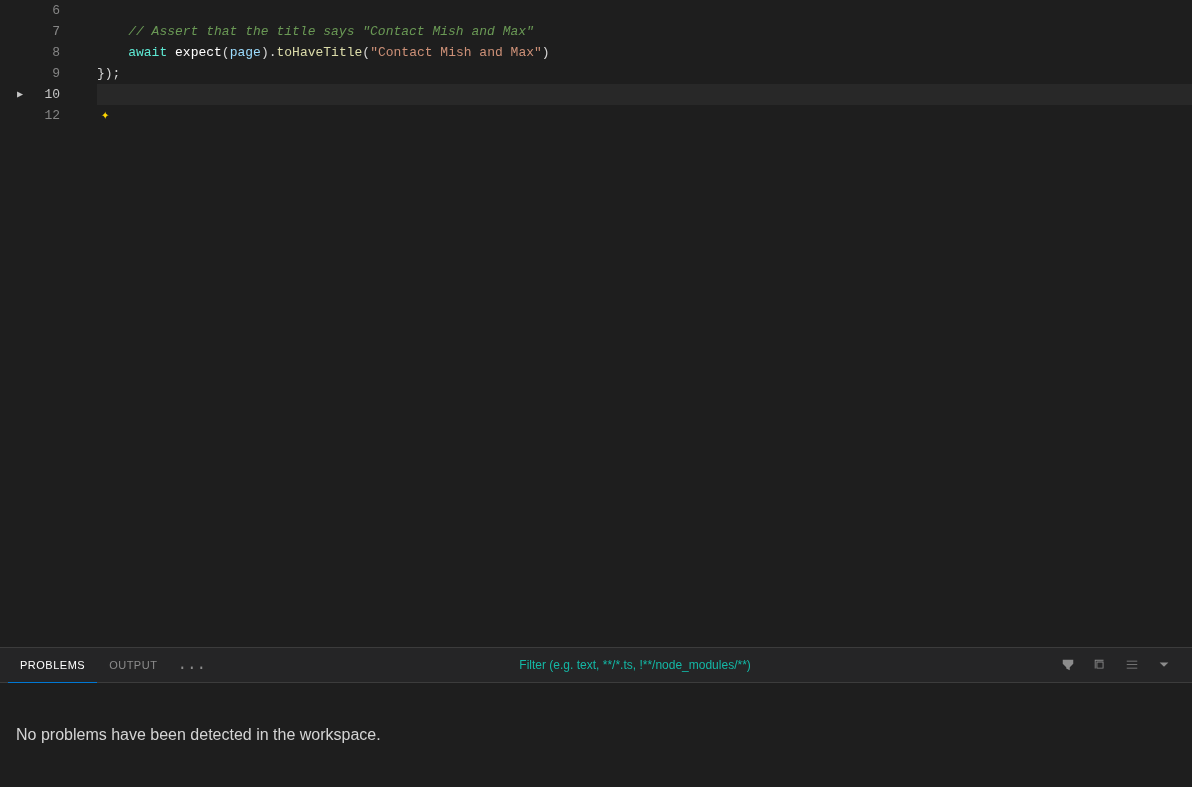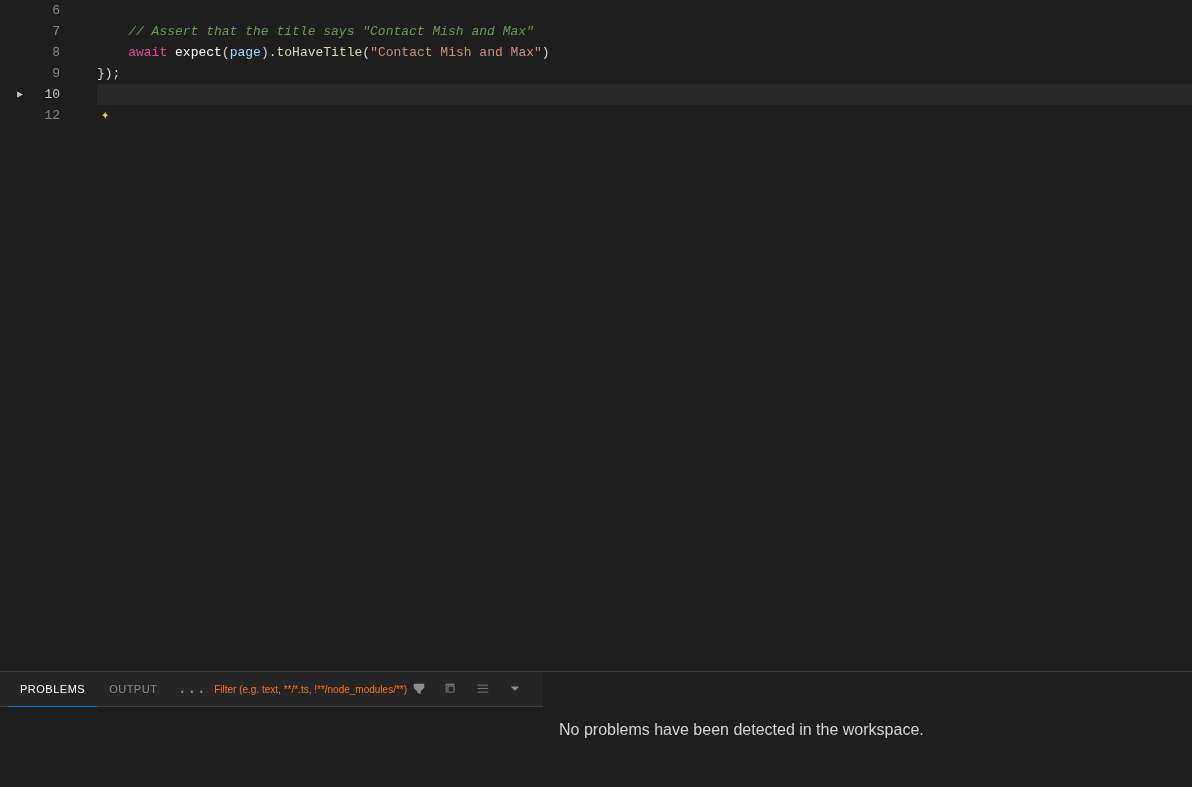--- a/index.html
+++ b/index.html
@@ -86,21 +86,21 @@
     .code-line.highlighted {
       background-color: #282828;
     }
 
     .token-comment {
       color: #6a9955;
       font-style: italic;
     }
 
     .token-keyword {
-      color: #ec4899;
+      color: #5eead4;
     }
 
     .token-function {
       color: #ffffff;
     }
 
     .token-string {
       color: #ce9178;
     }
 
@@ -124,25 +124,25 @@
     .sparkle-icon {
       display: inline-flex;
       align-items: center;
       justify-content: center;
       color: #ffd700;
       font-size: 14px;
       margin-left: 4px;
     }
 
     .bottom-panel {
-      height: 116px;
+      height: 140px;
       background-color: #1e1e1e;
       border-top: 1px solid #3c3c3c;
       display: flex;
-      flex-direction: row;
+      flex-direction: column;
     }
 
     .panel-tabs {
       height: 35px;
       background-color: #252526;
       display: flex;
       align-items: center;
       border-bottom: 1px solid #3c3c3c;
       padding: 0 8px;
       gap: 0;
@@ -174,22 +174,22 @@
       cursor: pointer;
       display: flex;
       align-items: center;
     }
 
     .panel-filter {
       flex: 1;
       display: flex;
       align-items: center;
       justify-content: center;
-      color: #f97316;
-      font-size: 10px;
+      color: #14b8a6;
+      font-size: 12px;
       font-family: -apple-system, BlinkMacSystemFont, 'Segoe UI', sans-serif;
     }
 
     .panel-actions {
       display: flex;
       align-items: center;
       gap: 8px;
       padding-right: 8px;
     }
 

